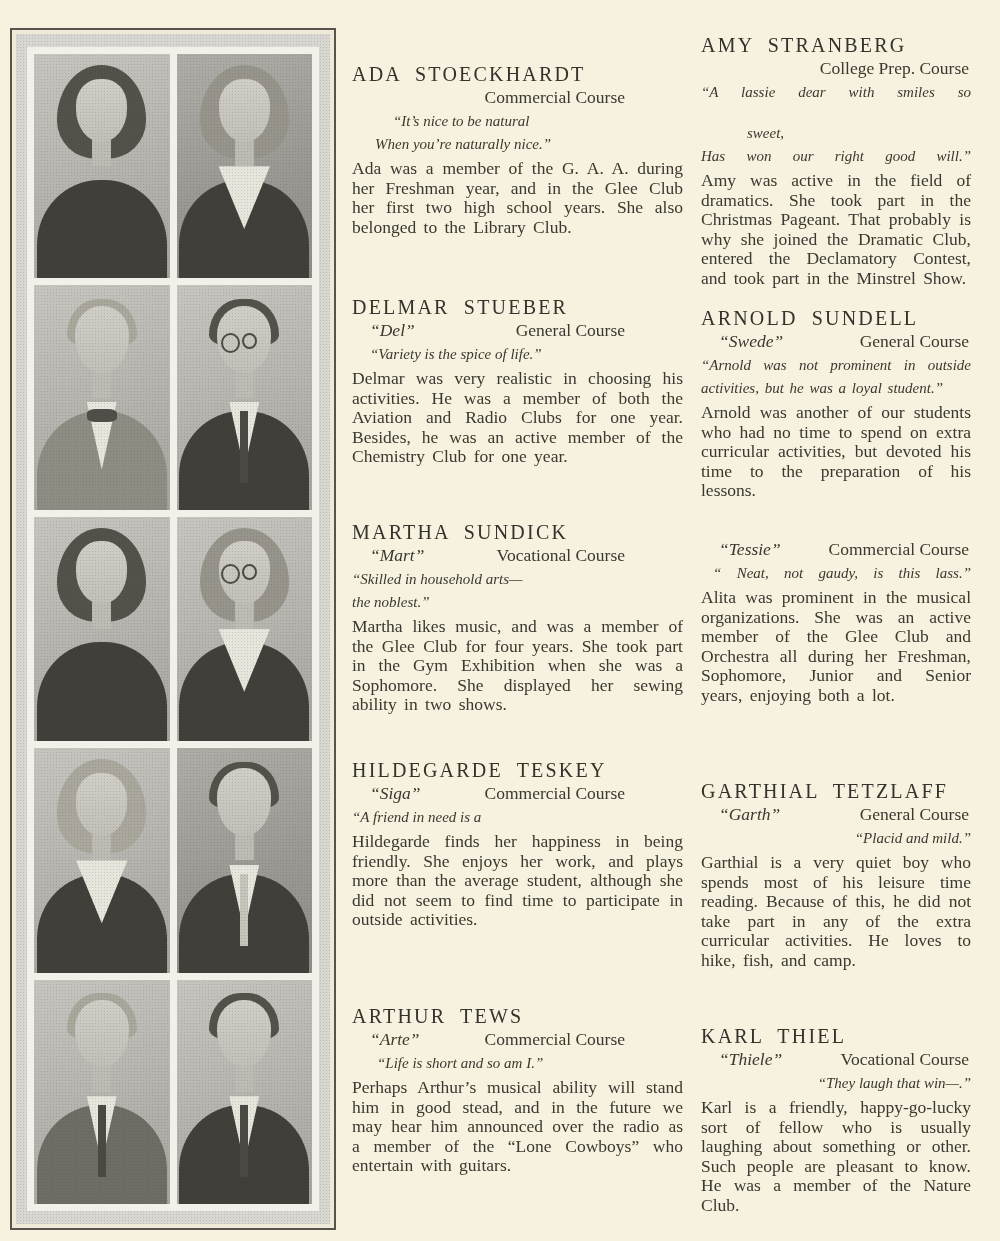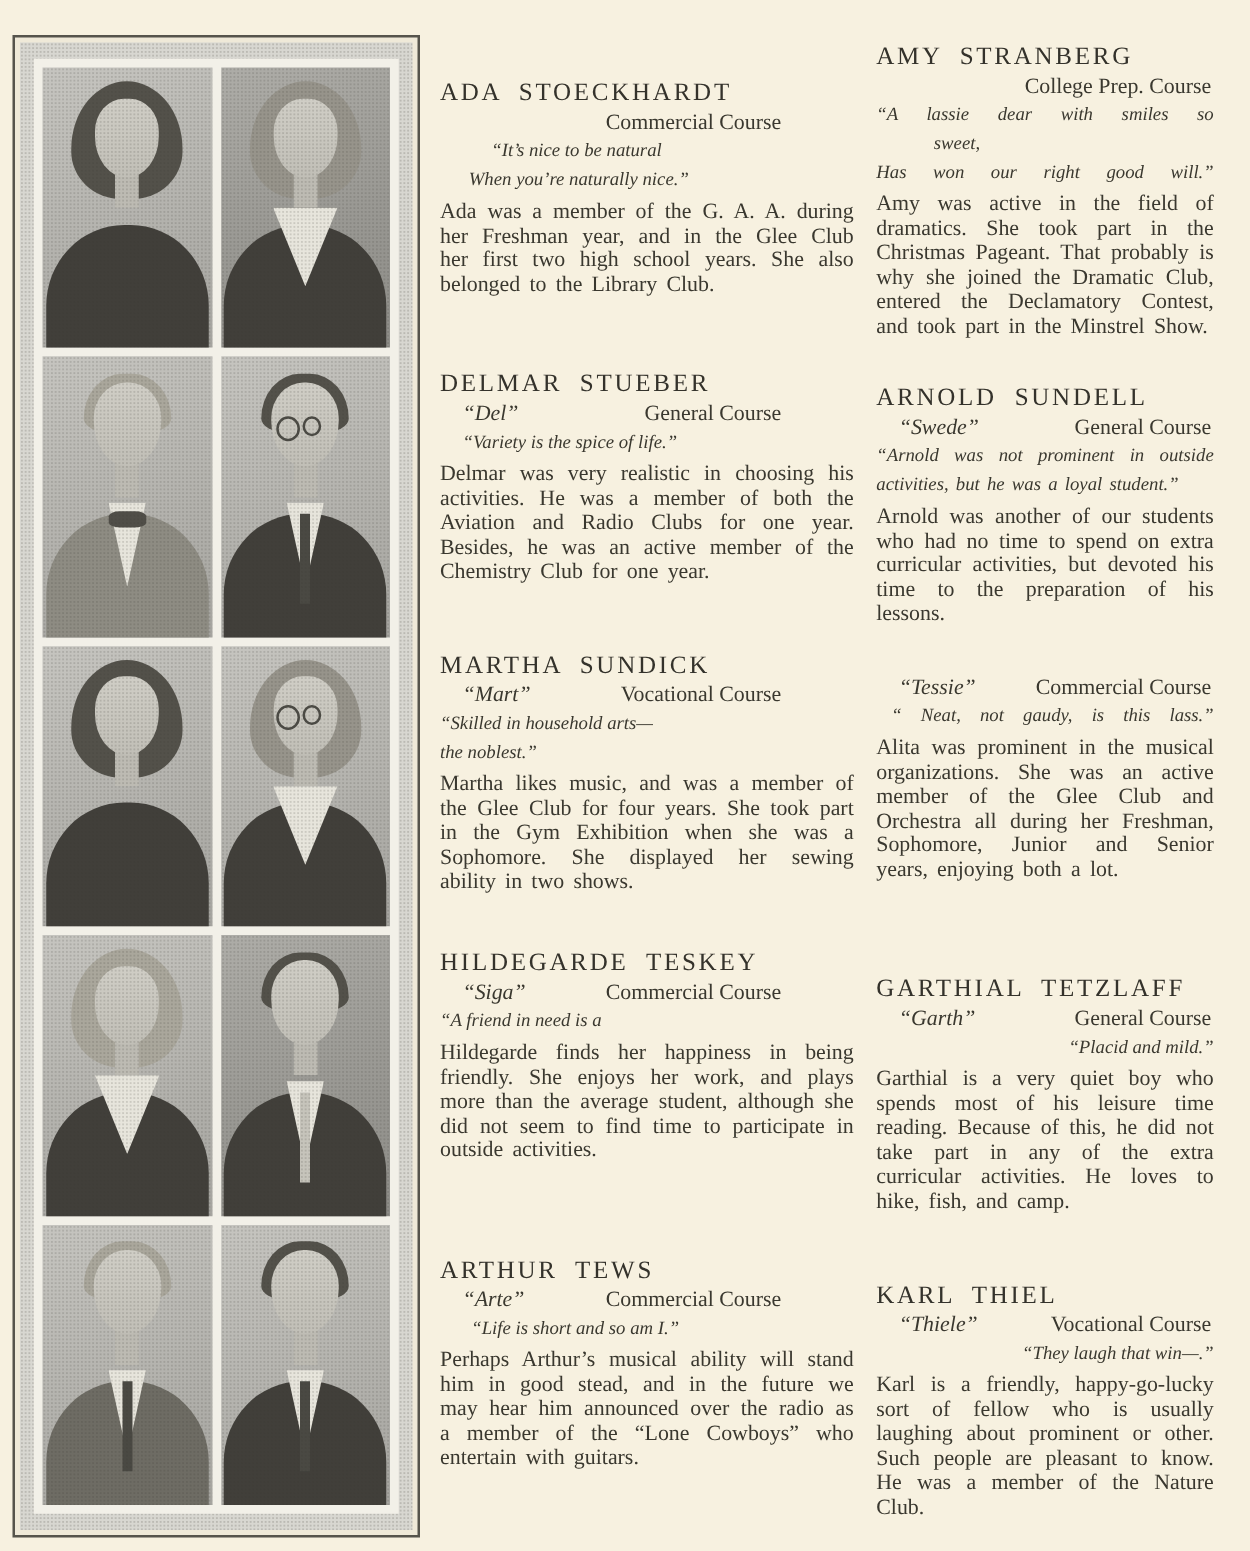--- a/index.html
+++ b/index.html
@@ -73,21 +73,21 @@
     letter-spacing:2.2px;word-spacing:7px;color:var(--ink-strong,#34322b);
   }
   .meta{display:flex;line-height:23px;font-size:17.5px;}
   .nick{padding-left:18px;font-style:italic;}
   .course{margin-left:auto;}
   .col-mid .course{margin-right:58px;}
   .col-right .course{margin-right:2px;}
   .quote{margin-top:1px;}
   .ql{font-style:italic;font-size:15px;line-height:23px;}
   .pl12{padding-left:12px;} .pl18{padding-left:18px;} .pl23{padding-left:23px;}
-  .pl25{padding-left:25px;} .pl41{padding-left:41px;} .pl46{padding-left:46px;}
+  .pl25{padding-left:25px;} .pl41{padding-left:41px;} .pl46{padding-left:46px;margin-top:18px;}
   .qright{text-align:left;padding-right:62px;}
   .qcenter{text-align:right;}
   .qstretch{text-align:justify;text-align-last:justify;}
   .qjust{text-align:justify;word-spacing:2px;}
   .bio{
     margin:3px 0 0;font-size:17.5px;line-height:19.6px;
     text-align:justify;word-spacing:3px;
   }
 </style>
 </head>
@@ -303,16 +303,16 @@
 
   <article class="entry" style="top:1024px">
     <h2 class="name">KARL THIEL</h2>
     <div class="meta">
       <span class="nick">“Thiele”</span>
       <span class="course">Vocational Course</span>
     </div>
     <div class="quote">
       <div class="ql qcenter">“They laugh that win—.”</div>
     </div>
-    <p class="bio">Karl is a friendly, happy-go-lucky sort of fellow who is usually laughing about prominent or other. Such people are pleasant to know. He was a member of the Nature Club.</p>
+    <p class="bio">Karl is a friendly, happy-go-lucky sort of fellow who is usually laughing about something or other. Such people are pleasant to know. He was a member of the Nature Club.</p>
   </article>
 
 </div>
 
 </body></html>

